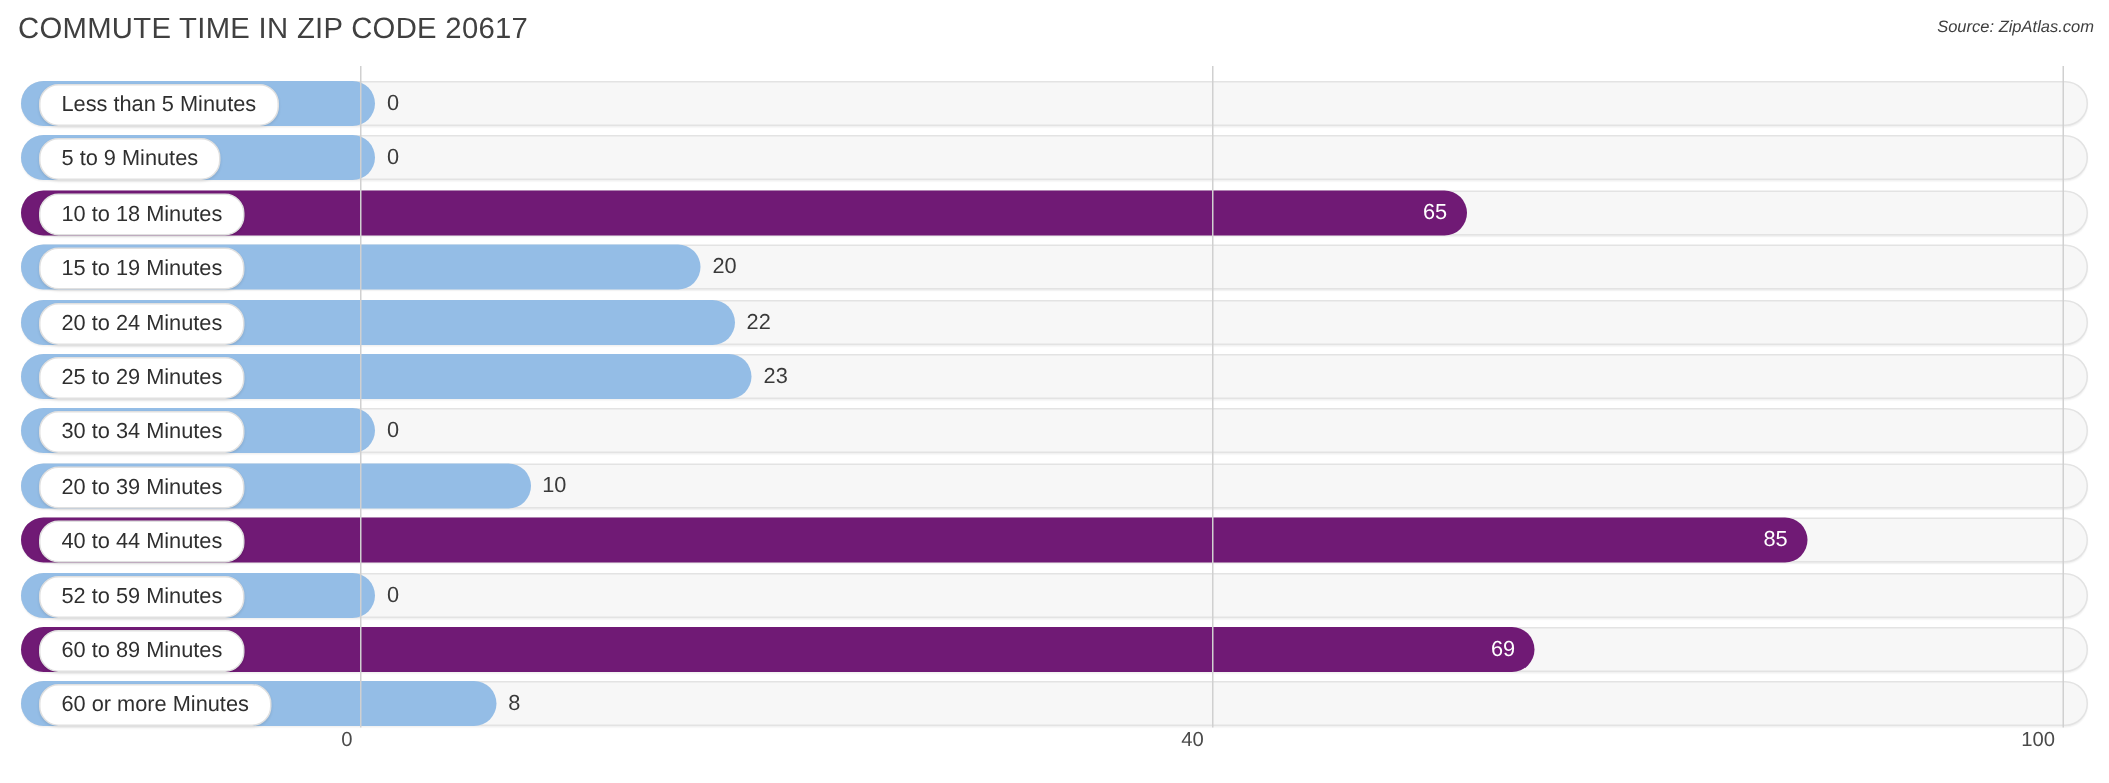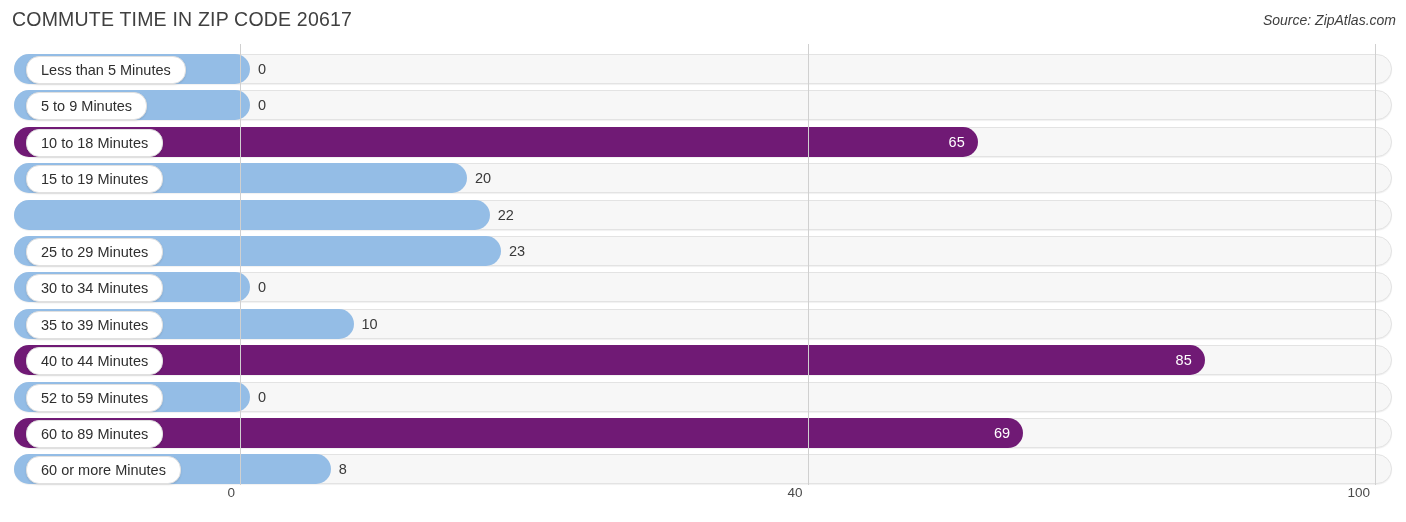--- a/index.html
+++ b/index.html
@@ -30,21 +30,21 @@
     font-weight: 400;
     letter-spacing: 0.2px;
     color: #404040;
     white-space: nowrap;
     text-align: right;
   }
   .chart-source {
     position: absolute;
     right: 10px;
     top: 12px;
-    font-size: 14px;
+    font-size: 11px;
     font-style: italic;
     color: #3f3f3f;
     white-space: nowrap;
   }
 
   
   .plot {
     position: absolute;
     left: 0;
     top: 44px;
@@ -190,38 +190,39 @@
       <div class="row" style="top: 119.2px;">
         <div class="track"></div>
         <div class="bar light" style="width: 453px;"></div>
         <span class="bar-value-out" style="left: 461px;">20</span>
         <div class="pill">15 to 19 Minutes</div>
       </div>
       <div class="row" style="top: 155.6px;">
         <div class="track"></div>
         <div class="bar light" style="width: 475.7px;"></div>
         <span class="bar-value-out" style="left: 483.7px; text-align: right;">22</span>
+        <div class="pill">20 to 24 Minutes</div>
       </div>
       <div class="row" style="top: 192px;">
         <div class="track"></div>
         <div class="bar light" style="width: 487.05px;"></div>
         <span class="bar-value-out" style="left: 495.05px;">23</span>
         <div class="pill">25 to 29 Minutes</div>
       </div>
       <div class="row" style="top: 228.4px;">
         <div class="track"></div>
         <div class="bar light" style="width: 236px;"></div>
         <span class="bar-value-out" style="left: 244px;">0</span>
         <div class="pill">30 to 34 Minutes</div>
       </div>
       <div class="row" style="top: 264.8px;">
         <div class="track"></div>
         <div class="bar light" style="width: 339.5px;"></div>
         <span class="bar-value-out" style="left: 347.5px;">10</span>
-        <div class="pill">35 to 39 Minutes</div>
+        <div class="pill">20 to 39 Minutes</div>
       </div>
       <div class="row" style="top: 301.2px;">
         <div class="track"></div>
         <div class="bar dark" style="width: 1190.75px;">
           <span class="bar-value-in">85</span>
         </div>
         <div class="pill">40 to 44 Minutes</div>
       </div>
       <div class="row" style="top: 337.6px;">
         <div class="track"></div>

